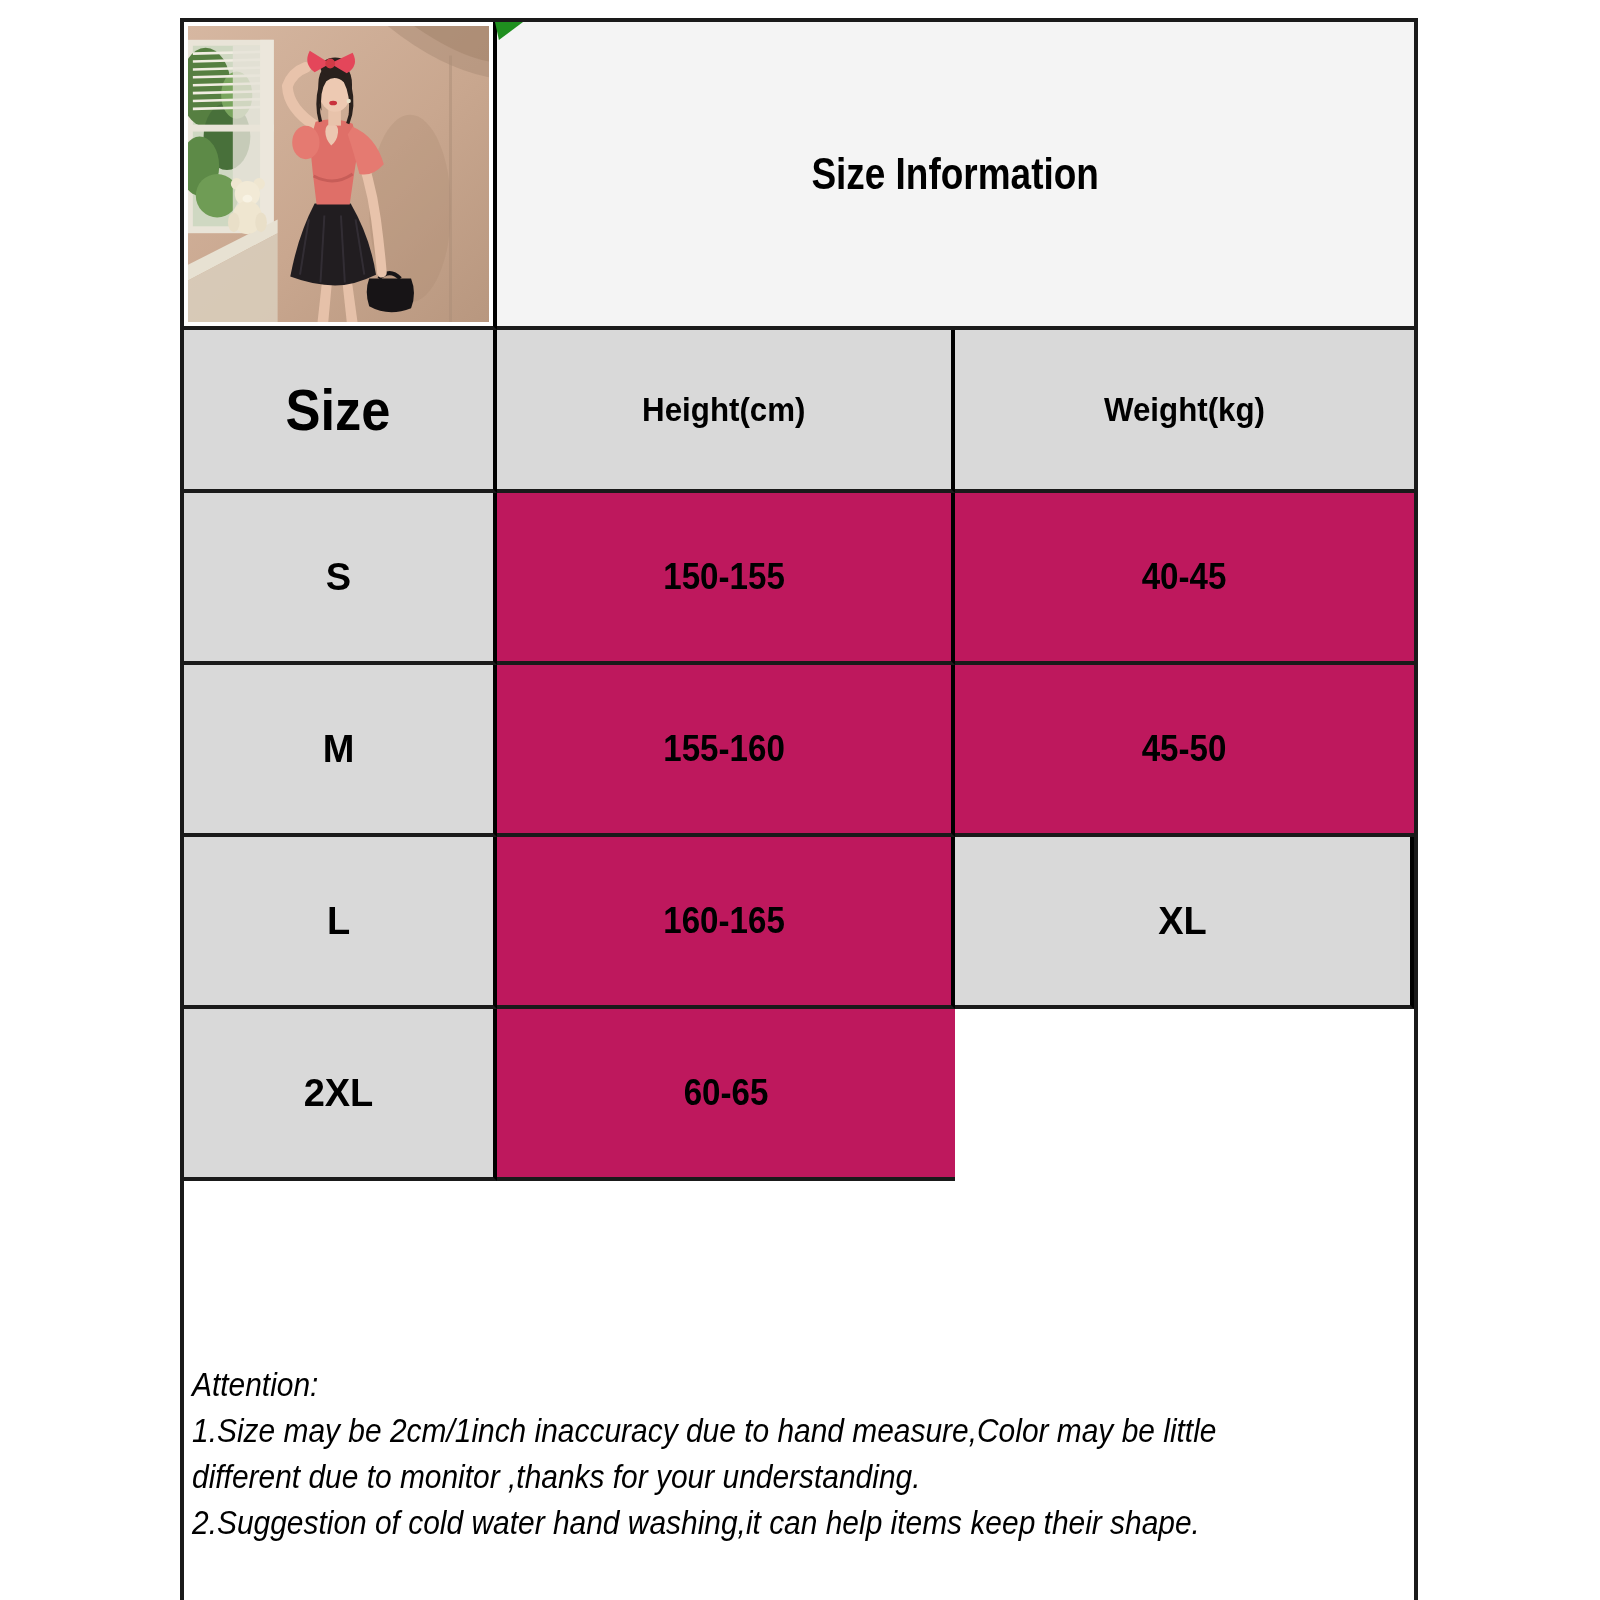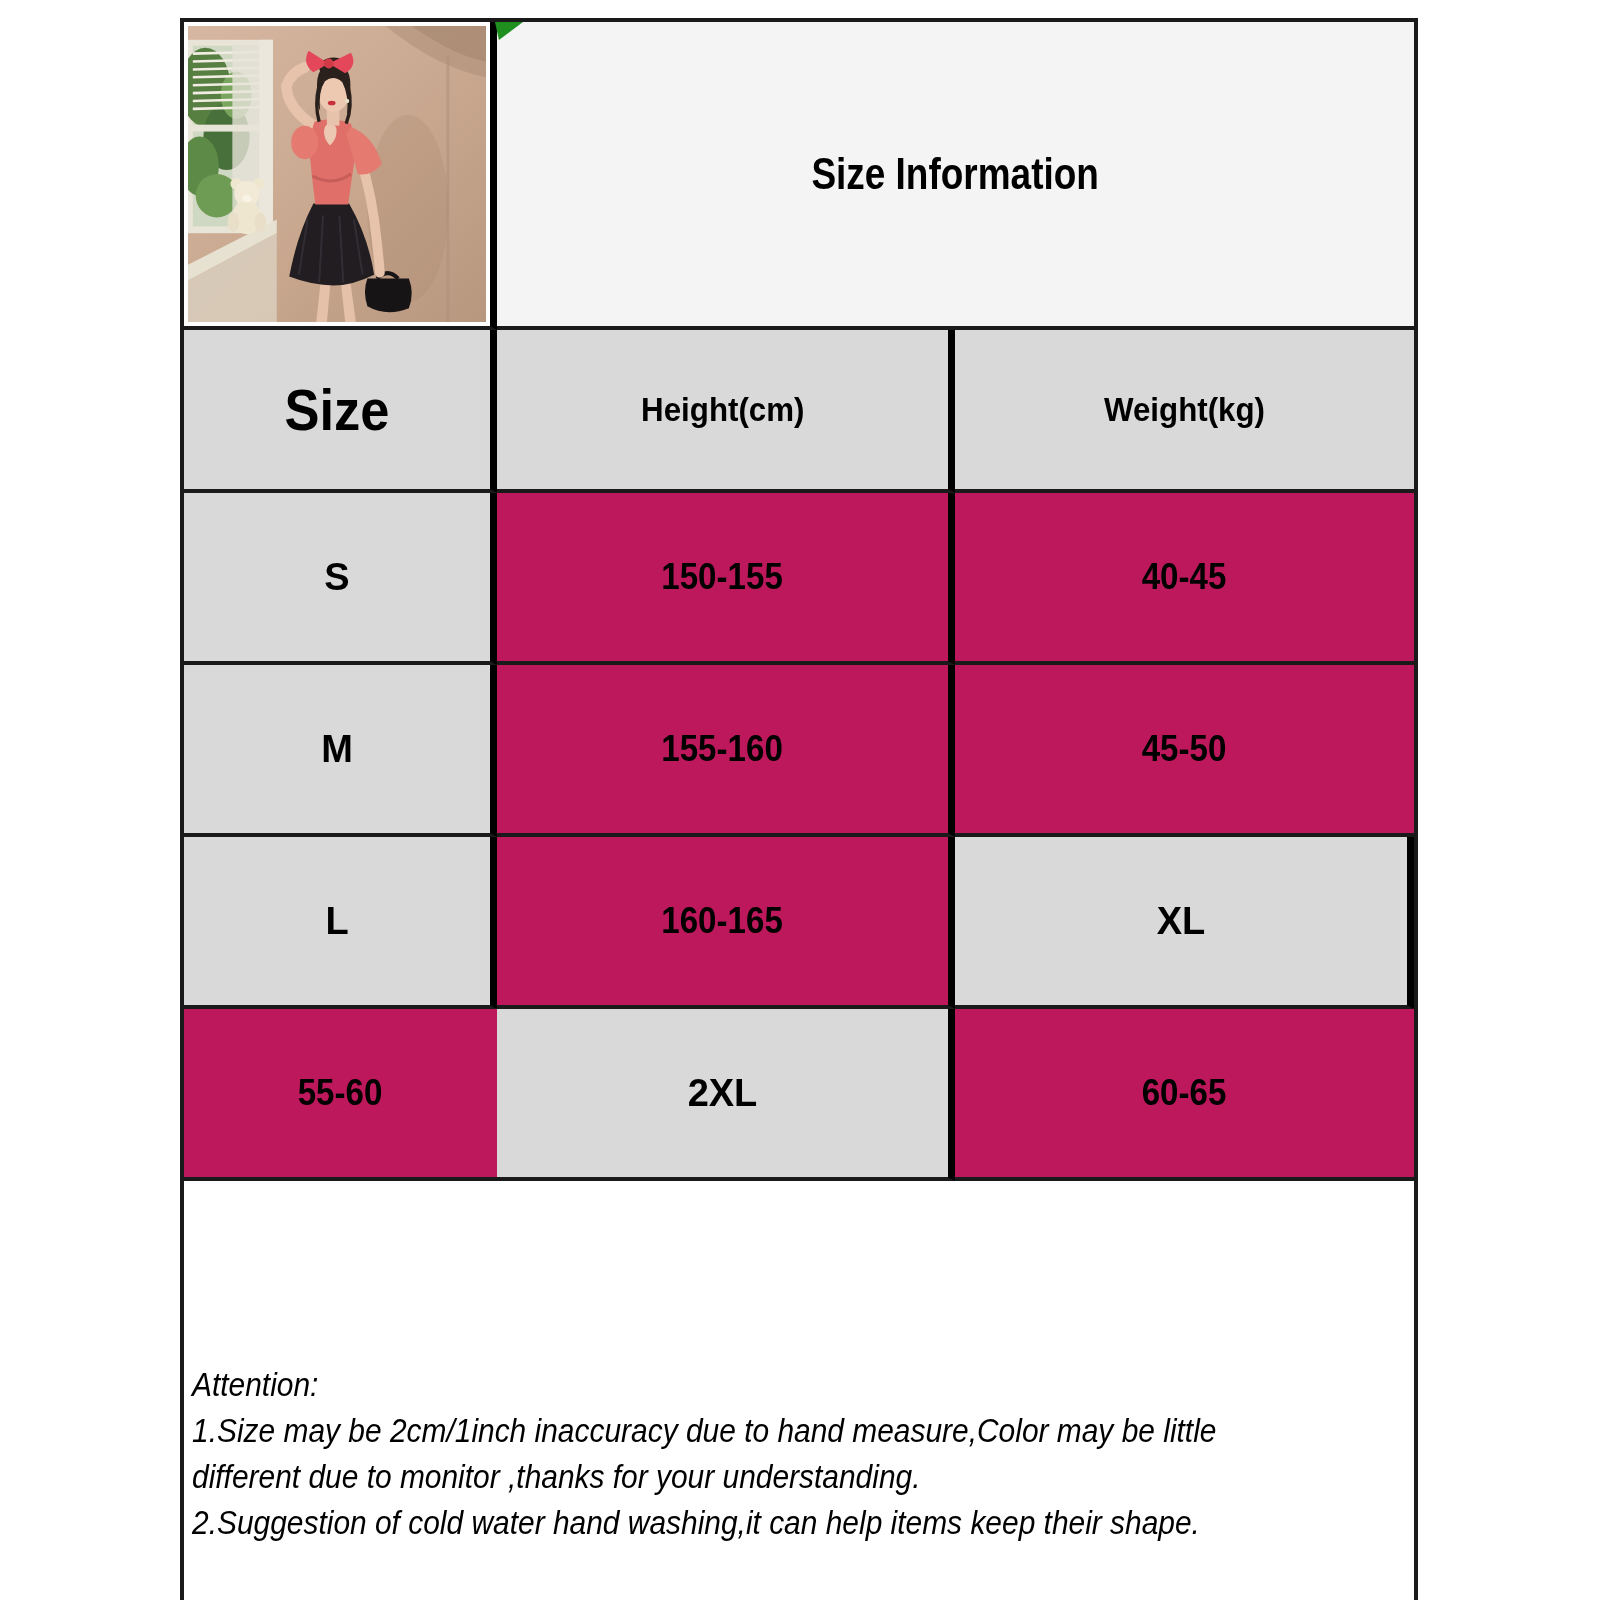--- a/index.html
+++ b/index.html
@@ -6,21 +6,21 @@
   html,body { width:1600px; height:1600px; background:#ffffff; font-family:"Liberation Sans", sans-serif; color:#000; overflow:hidden; }
   .sheet { position:relative; width:1600px; height:1600px; background:#ffffff; }
 
   .size-chart {
     position:absolute; left:180px; top:18px; width:1238px; height:1589px;
     border:4px solid #1a1a1a; background:#ffffff;
     display:grid;
     grid-template-columns:313px 458px 1fr;
     grid-template-rows:308px 163px repeat(5,172px) 1fr;
   }
-  .cell { border-right:7px solid #000000; border-bottom:4px solid #1a1a1a;
+  .cell { border-right:4px solid #000000; border-bottom:4px solid #1a1a1a;
           display:flex; align-items:center; justify-content:center; text-align:center; }
   .no-r { border-right:none; }
 
   .photo-cell { grid-column:1; grid-row:1; background:#ffffff; padding:4px; display:block; }
   .photo-cell svg { display:block; width:100%; height:100%; }
 
   .title-cell { grid-column:2 / 4; grid-row:1; background:#f4f4f4; }
   .page-title { font-weight:bold; font-size:44px; letter-spacing:0; }
   .sx84 { display:inline-block; transform:scaleX(.84); }
   .sx92 { display:inline-block; transform:scaleX(.92); }
@@ -170,23 +170,20 @@
     <div class="cell lbl">
         <span>L</span>
       </div>
     <div class="cell val">
         <span class="sx92">160-165</span>
       </div>
 
     <div class="cell lbl">
         <span>XL</span>
       </div>
-    <div class="cell val no-r">
-        <span class="sx92">55-60</span>
-      </div>
 
     <div class="cell lbl">
         <span>2XL</span>
       </div>
     <div class="cell val no-r">
         <span class="sx92">60-65</span>
       </div>
 
     <div class="attention-cell">
       <div class="att-line">Attention:</div>

